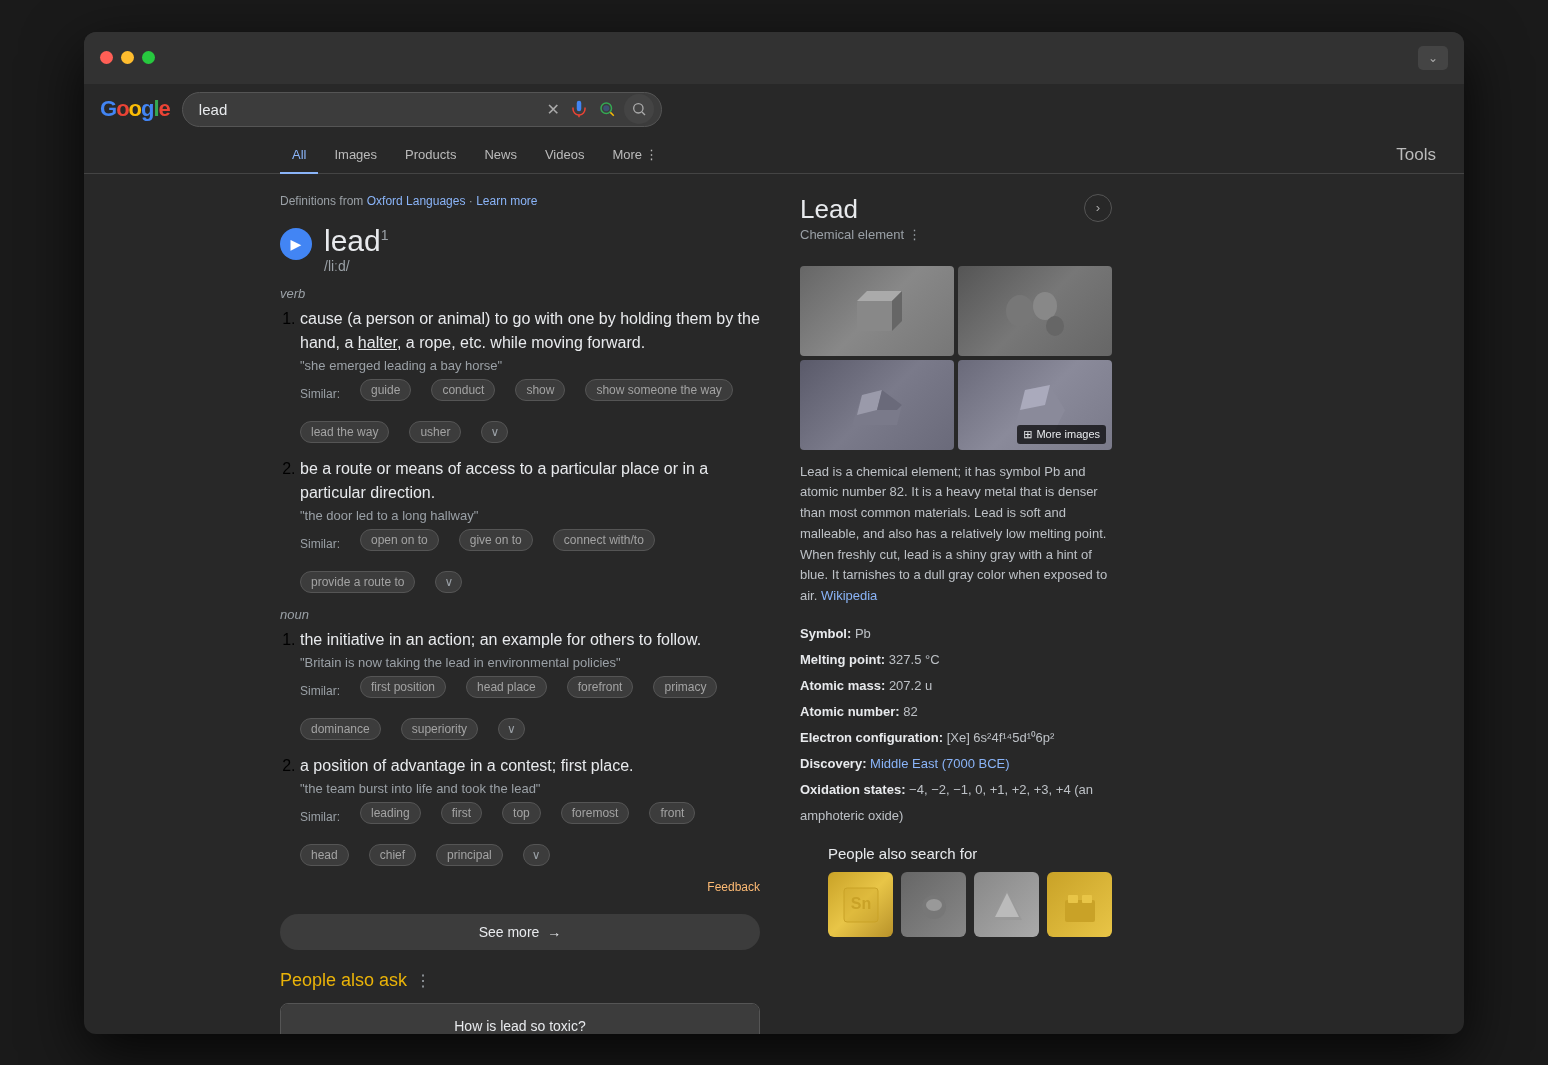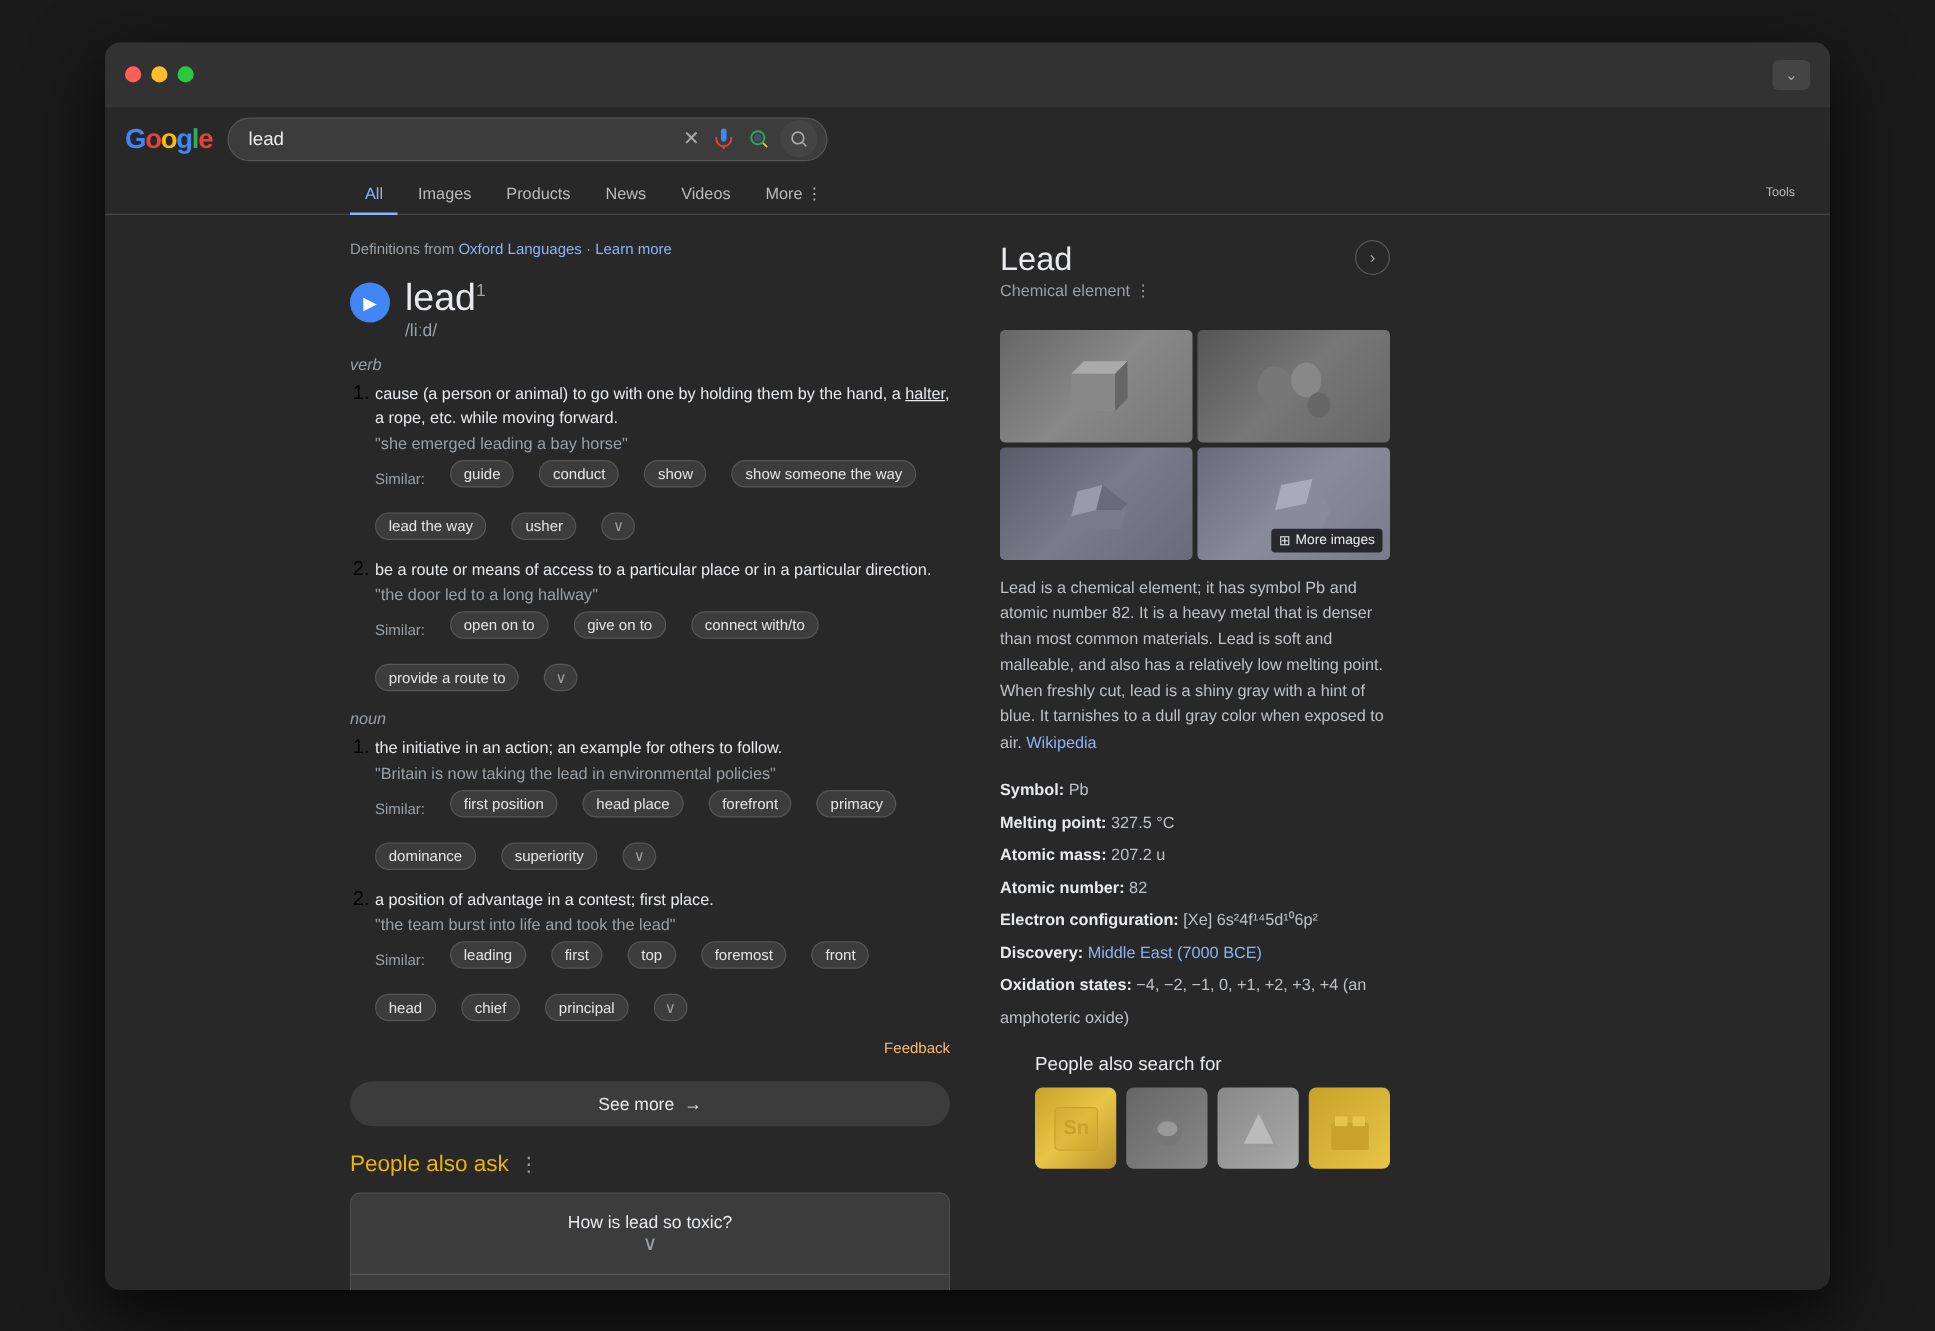--- a/index.html
+++ b/index.html
@@ -147,21 +147,21 @@
       border-bottom: 2px solid #8ab4f8;
     }
     .nav-tab-more {
       display: flex;
       align-items: center;
       gap: 3px;
     }
     .tools-tab {
       margin-left: auto;
       color: #bbb;
-      font-size: 10px;
+      font-size: 17px;
       padding: 8px 12px;
       cursor: pointer;
       background: none;
       border: none;
     }
     .main-content {
       display: flex;
       padding: 20px 0 20px 196px;
       gap: 40px;
       overflow-y: auto;
@@ -231,21 +231,21 @@
       font-size: 13px;
       margin: 8px 0 6px 0;
     }
     .definition-list {
       padding-left: 20px;
     }
     .definition-list li {
       margin-bottom: 14px;
     }
     .def-text {
-      font-size: 13px;
+      font-size: 16px;
       color: #e8eaed;
       line-height: 1.5;
     }
     .def-example {
       color: #9aa0a6;
       font-size: 13px;
       margin-top: 3px;
     }
     .similar-row {
       display: flex;
@@ -257,21 +257,21 @@
     .similar-label {
       color: #9aa0a6;
       font-size: 12px;
     }
     .similar-tag {
       background: #3c3c3c;
       border: 1px solid #555;
       border-radius: 16px;
       padding: 3px 10px;
       font-size: 12px;
-      color: #e5e5e5;
+      color: #a3a3a3;
       cursor: pointer;
     }
     .similar-more {
       background: #3c3c3c;
       border: 1px solid #555;
       border-radius: 16px;
       padding: 3px 8px;
       font-size: 12px;
       color: #9aa0a6;
       cursor: pointer;

